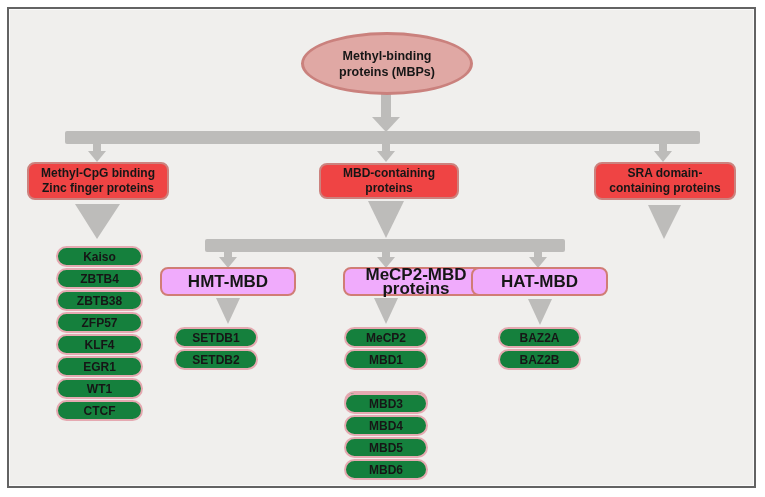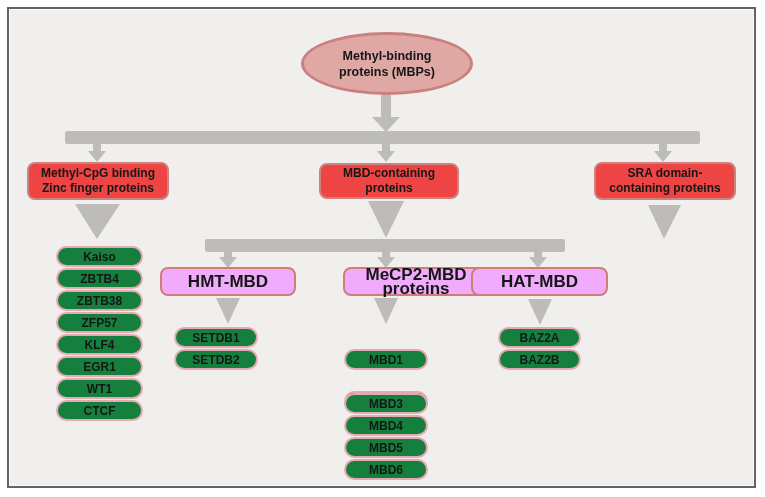--- a/index.html
+++ b/index.html
@@ -100,20 +100,21 @@
   <div class="pill colA" style="top:290px">ZBTB38</div>
   <div class="pill colA" style="top:312px">ZFP57</div>
   <div class="pill colA" style="top:334px">KLF4</div>
   <div class="pill colA" style="top:356px">EGR1</div>
   <div class="pill colA" style="top:378px">WT1</div>
   <div class="pill colA" style="top:400px">CTCF</div>
 
   <div class="pill colB" style="top:327px">SETDB1</div>
   <div class="pill colB" style="top:349px">SETDB2</div>
 
+  <div class="pill colC" style="top:327px">MeCP2</div>
   <div class="pill colC" style="top:349px">MBD1</div>
   <div class="pill colC" style="top:391px">MBD2</div>
   <div class="pill colC" style="top:393px">MBD3</div>
   <div class="pill colC" style="top:415px">MBD4</div>
   <div class="pill colC" style="top:437px">MBD5</div>
   <div class="pill colC" style="top:459px">MBD6</div>
 
   <div class="pill colD" style="top:327px">BAZ2A</div>
   <div class="pill colD" style="top:349px">BAZ2B</div>
 

